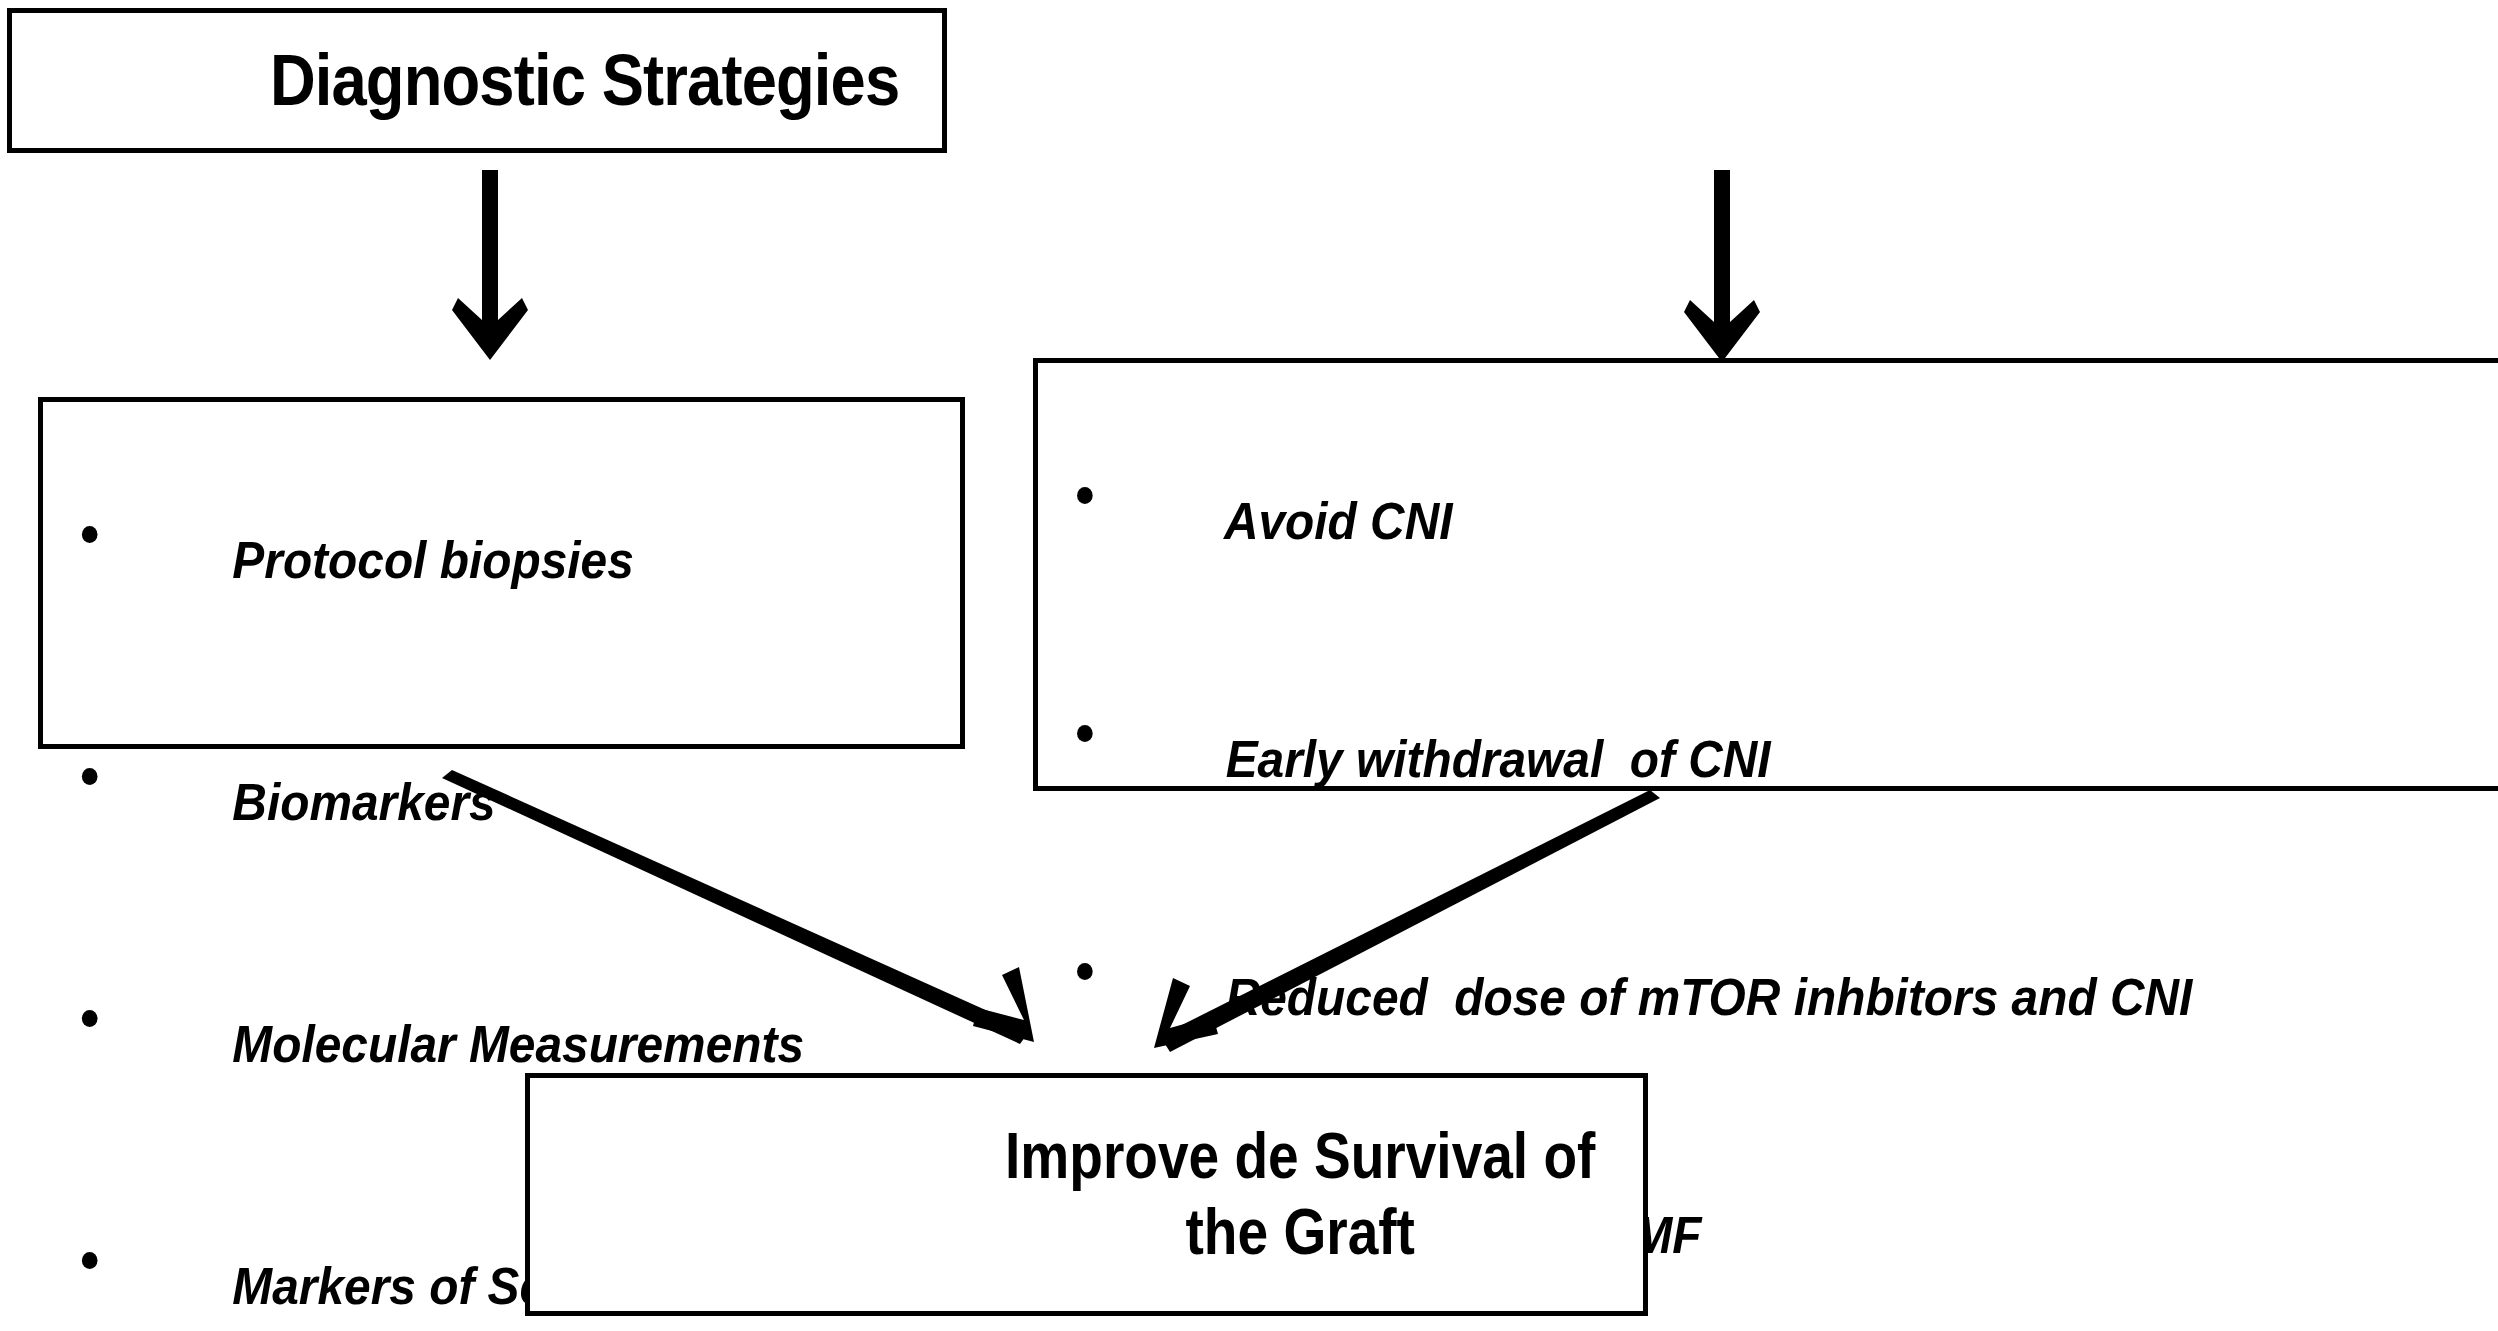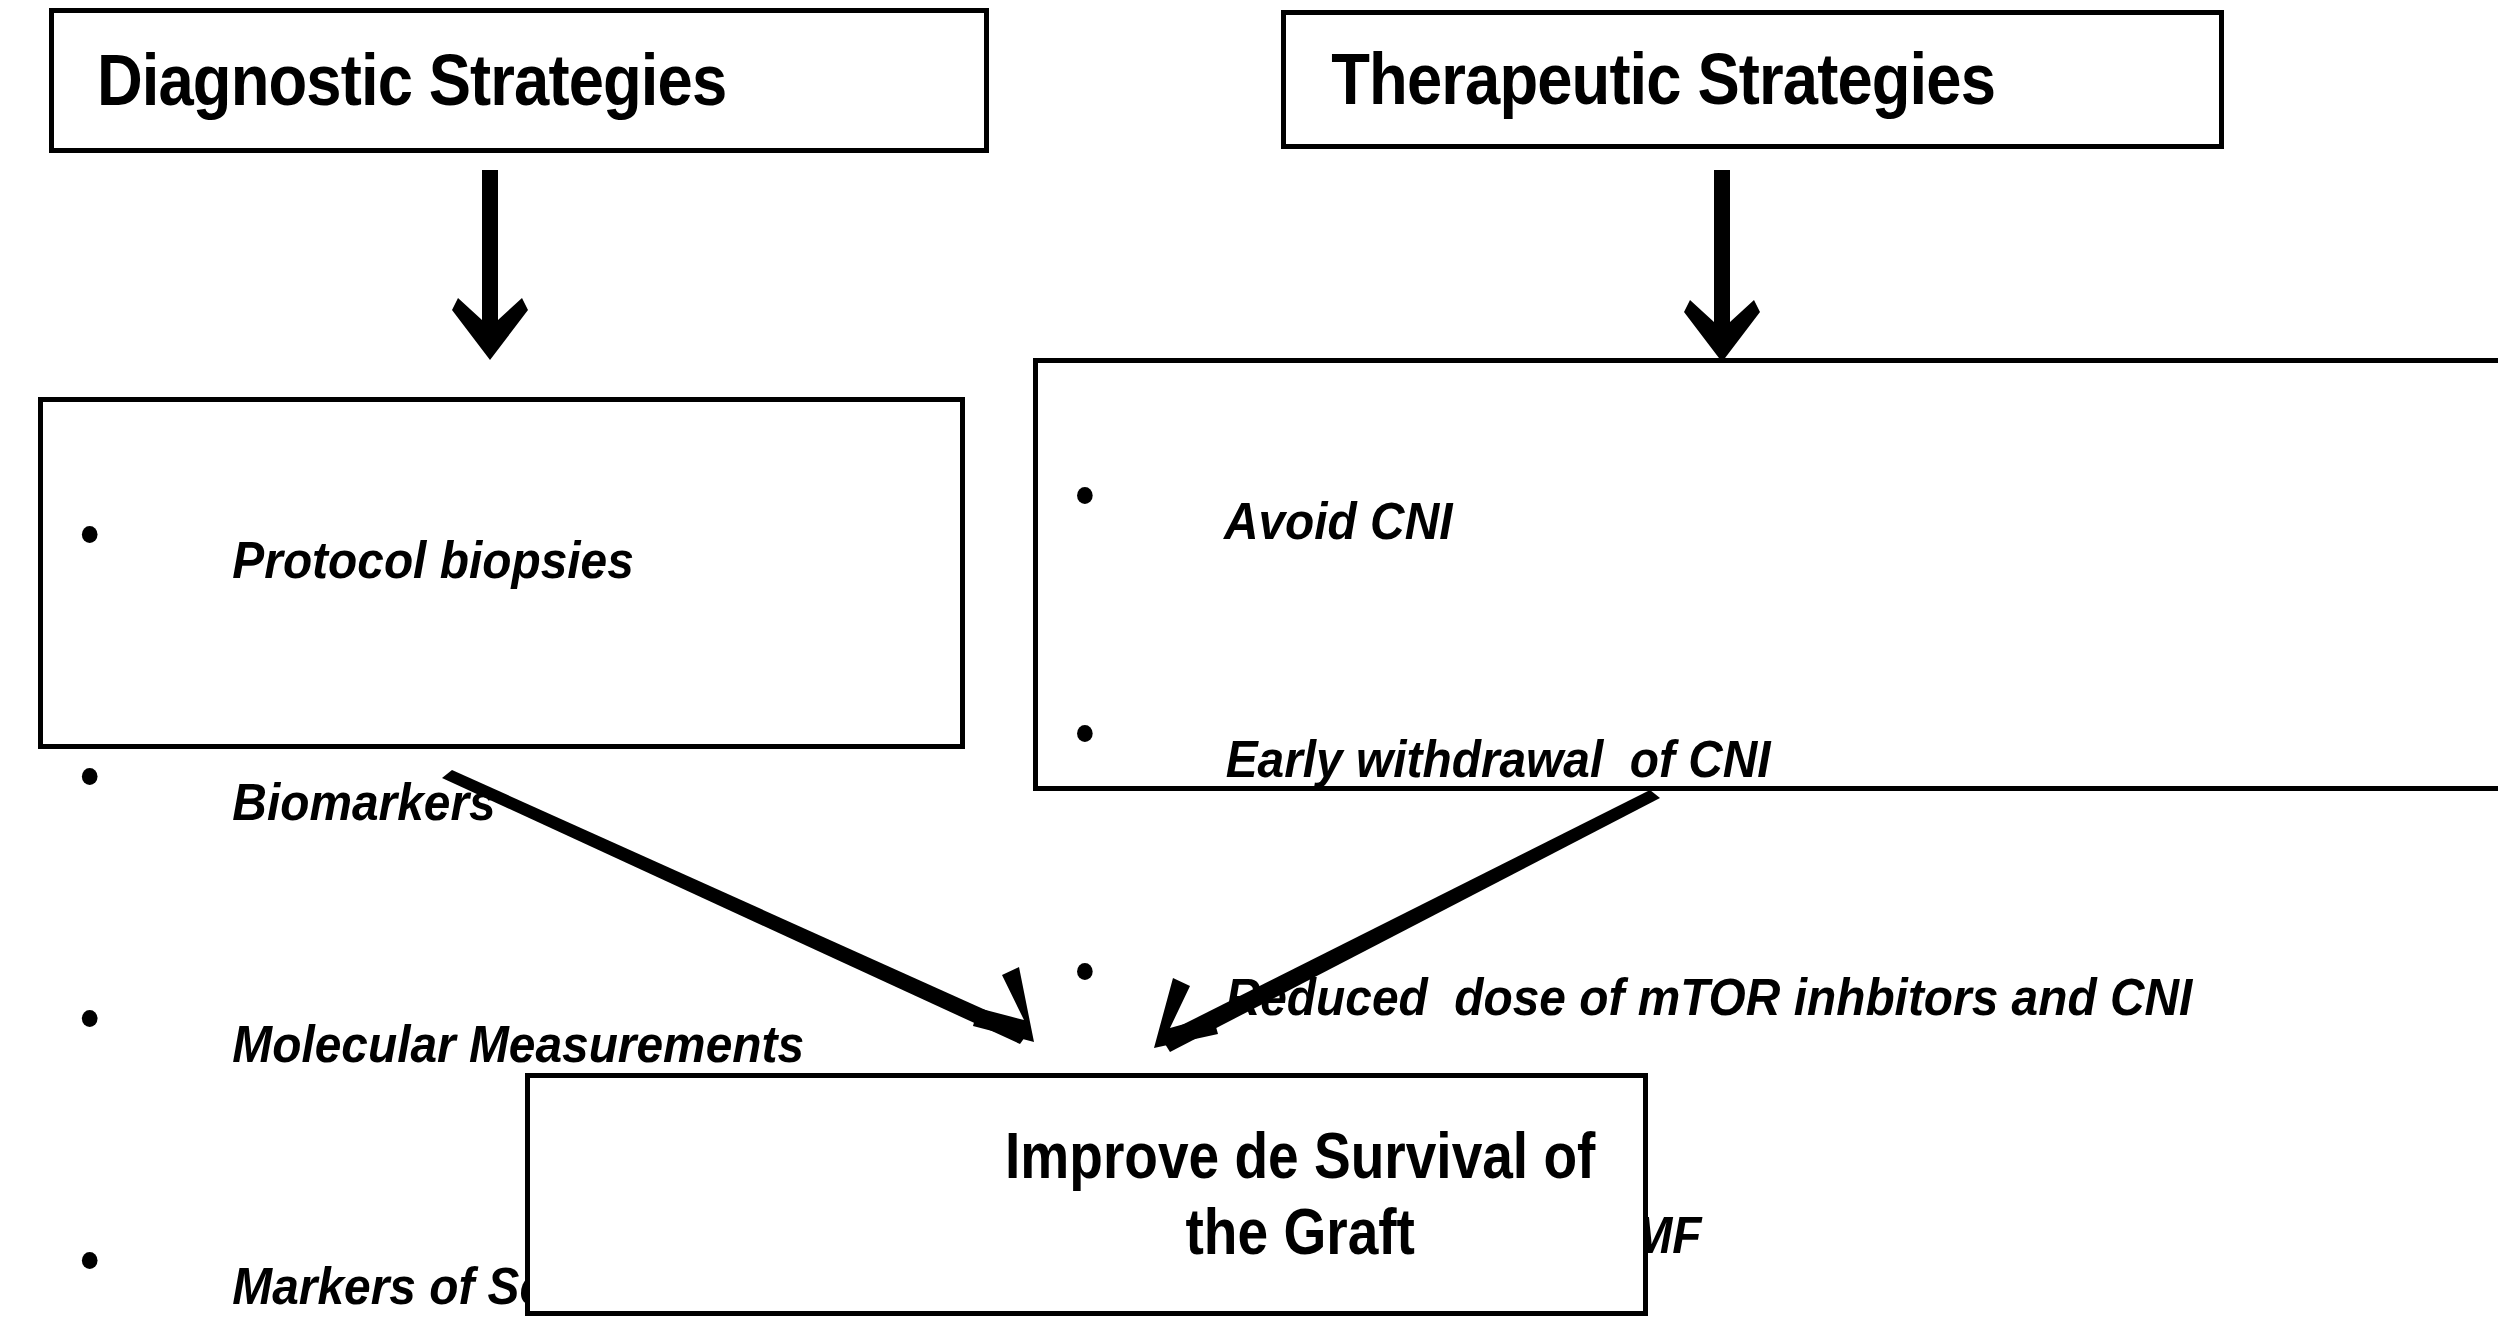--- a/index.html
+++ b/index.html
@@ -34,22 +34,21 @@
     top: 10px;
     right: -10px;
     bottom: -10px;
     background: rgba(120, 118, 100, 0.18);
     z-index: -1;
     filter: blur(3px);
   }
 
   
   .header-box {
-    align-items: flex-start;
-    margin-left: 42px;
+    align-items: flex-end;
   }
   .header-title {
     font-size: 72px;
     font-weight: bold;
     font-style: normal;
     color: #000000;
     letter-spacing: -1px;
     transform: scaleX(0.88);
     white-space: nowrap;
     line-height: 1.05;
@@ -125,23 +124,20 @@
 </style>
 </head>
 <body>
 
 <div id="canvas">
 
   <div class="box header-box shadowed" id="box-diagnostic-header">
     <div class="header-title">Diagnostic Strategies</div>
   </div>
 
-  <div class="box header-box shadowed" id="box-therapeutic-header">
-    <div class="header-title">Therapeutic Strategies</div>
-  </div>
 
   <svg class="arrow-svg" id="arrow-diagnostic-down" viewBox="0 0 120 190">
     <path d="M52 0 L68 0 L68 150 L92 128 L98 140 L60 190 L22 140 L28 128 L52 150 Z" fill="#000000"></path>
   </svg>
 
   <svg class="arrow-svg" id="arrow-therapeutic-down" viewBox="0 0 120 192">
     <path d="M52 0 L68 0 L68 152 L92 130 L98 142 L60 192 L22 142 L28 130 L52 152 Z" fill="#000000"></path>
   </svg>
 
   <div class="box list-box shadowed" id="box-diagnostic-list">

